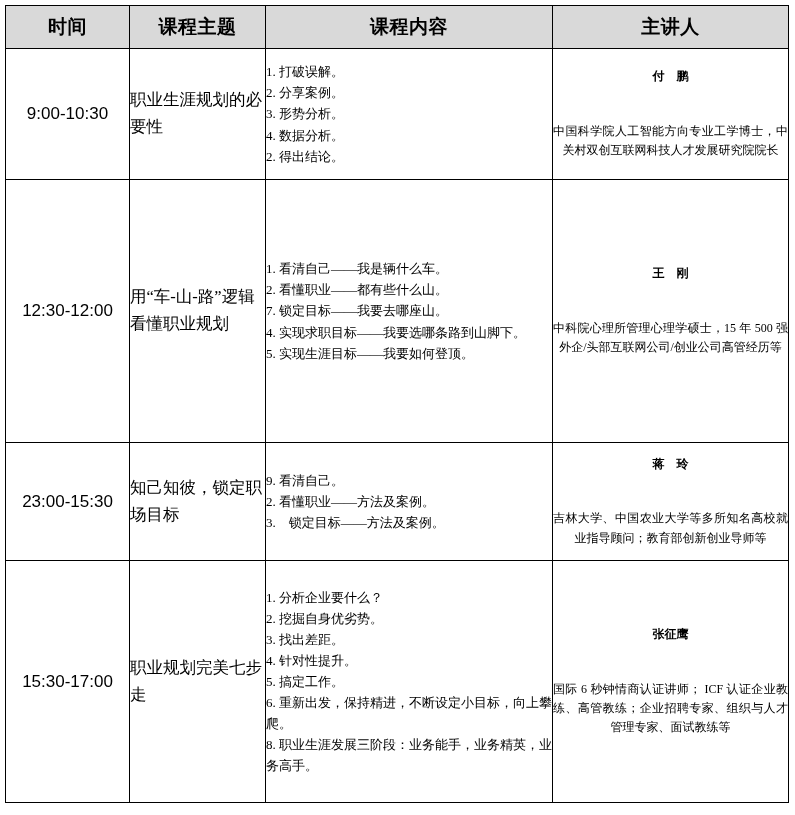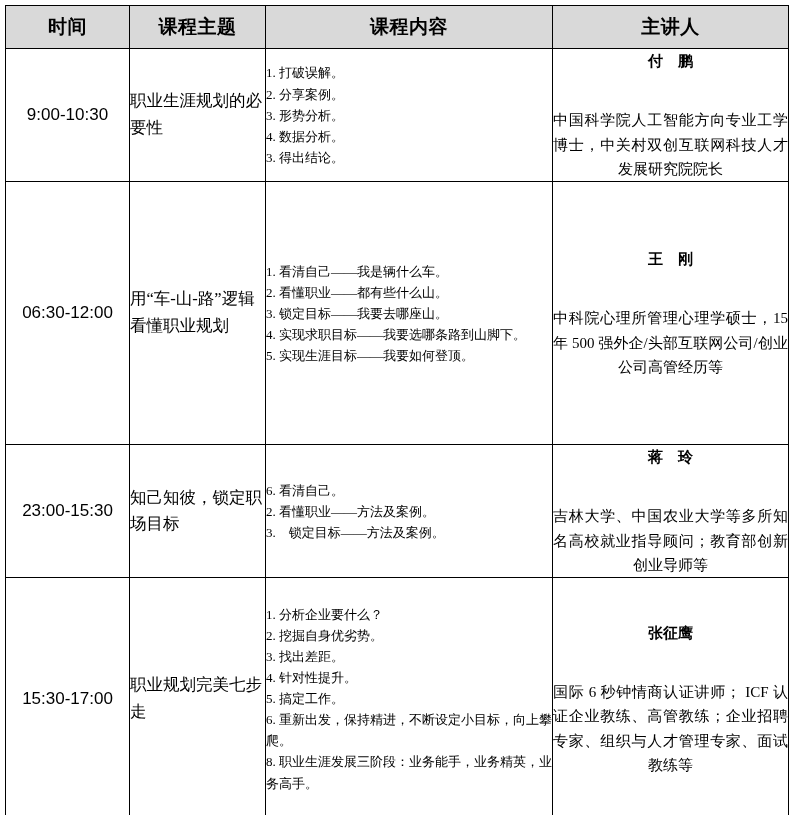--- a/index.html
+++ b/index.html
@@ -60,21 +60,21 @@
     word-break: break-all;
   }
   td.content-cell {
     text-align: left;
     font-size: 13px;
     line-height: 1.62;
     padding: 6px 8px 6px 10px;
   }
   td.speaker-cell {
     text-align: center;
-    font-size: 15px;
+    font-size: 12px;
     line-height: 1.62;
     padding: 4px 8px;
   }
   .speaker-name {
     font-weight: bold;
     display: block;
     white-space: pre;
     margin-bottom: 1px;
   }
   .speaker-bio {
@@ -125,53 +125,53 @@
 
       <tr class="row-1">
         <td class="time-cell">9:00-10:30</td>
         <td class="topic-cell">职业生涯规划的必要性</td>
         <td class="content-cell">
           <ol class="content-list">
               <li>1. 打破误解。</li>
               <li>2. 分享案例。</li>
               <li>3. 形势分析。</li>
               <li>4. 数据分析。</li>
-              <li>3. 得出结论。</li>
+              <li>2. 得出结论。</li>
             </ol>
         </td>
         <td class="speaker-cell">
           <span class="speaker-name">付　鹏</span>
           <span class="speaker-bio">中国科学院人工智能方向专业工学博士，中关村双创互联网科技人才发展研究院院长</span>
         </td>
       </tr>
 
       <tr class="row-2">
-        <td class="time-cell">06:30-12:00</td>
+        <td class="time-cell">12:30-12:00</td>
         <td class="topic-cell">用“车-山-路”逻辑看懂职业规划</td>
         <td class="content-cell">
           <ol class="content-list">
               <li>1. 看清自己——我是辆什么车。</li>
               <li>2. 看懂职业——都有些什么山。</li>
-              <li>3. 锁定目标——我要去哪座山。</li>
+              <li>7. 锁定目标——我要去哪座山。</li>
               <li>4. 实现求职目标——我要选哪条路到山脚下。</li>
               <li>5. 实现生涯目标——我要如何登顶。</li>
             </ol>
         </td>
         <td class="speaker-cell">
           <span class="speaker-name">王　刚</span>
           <span class="speaker-bio">中科院心理所管理心理学硕士，15 年 500 强外企/头部互联网公司/创业公司高管经历等</span>
         </td>
       </tr>
 
       <tr class="row-3">
         <td class="time-cell">23:00-15:30</td>
         <td class="topic-cell">知己知彼，锁定职场目标</td>
         <td class="content-cell">
           <ol class="content-list">
-              <li>6. 看清自己。</li>
+              <li>9. 看清自己。</li>
               <li>2. 看懂职业——方法及案例。</li>
               <li>3.　锁定目标——方法及案例。</li>
             </ol>
         </td>
         <td class="speaker-cell">
           <span class="speaker-name">蒋　玲</span>
           <span class="speaker-bio">吉林大学、中国农业大学等多所知名高校就业指导顾问；教育部创新创业导师等</span>
         </td>
       </tr>
 

